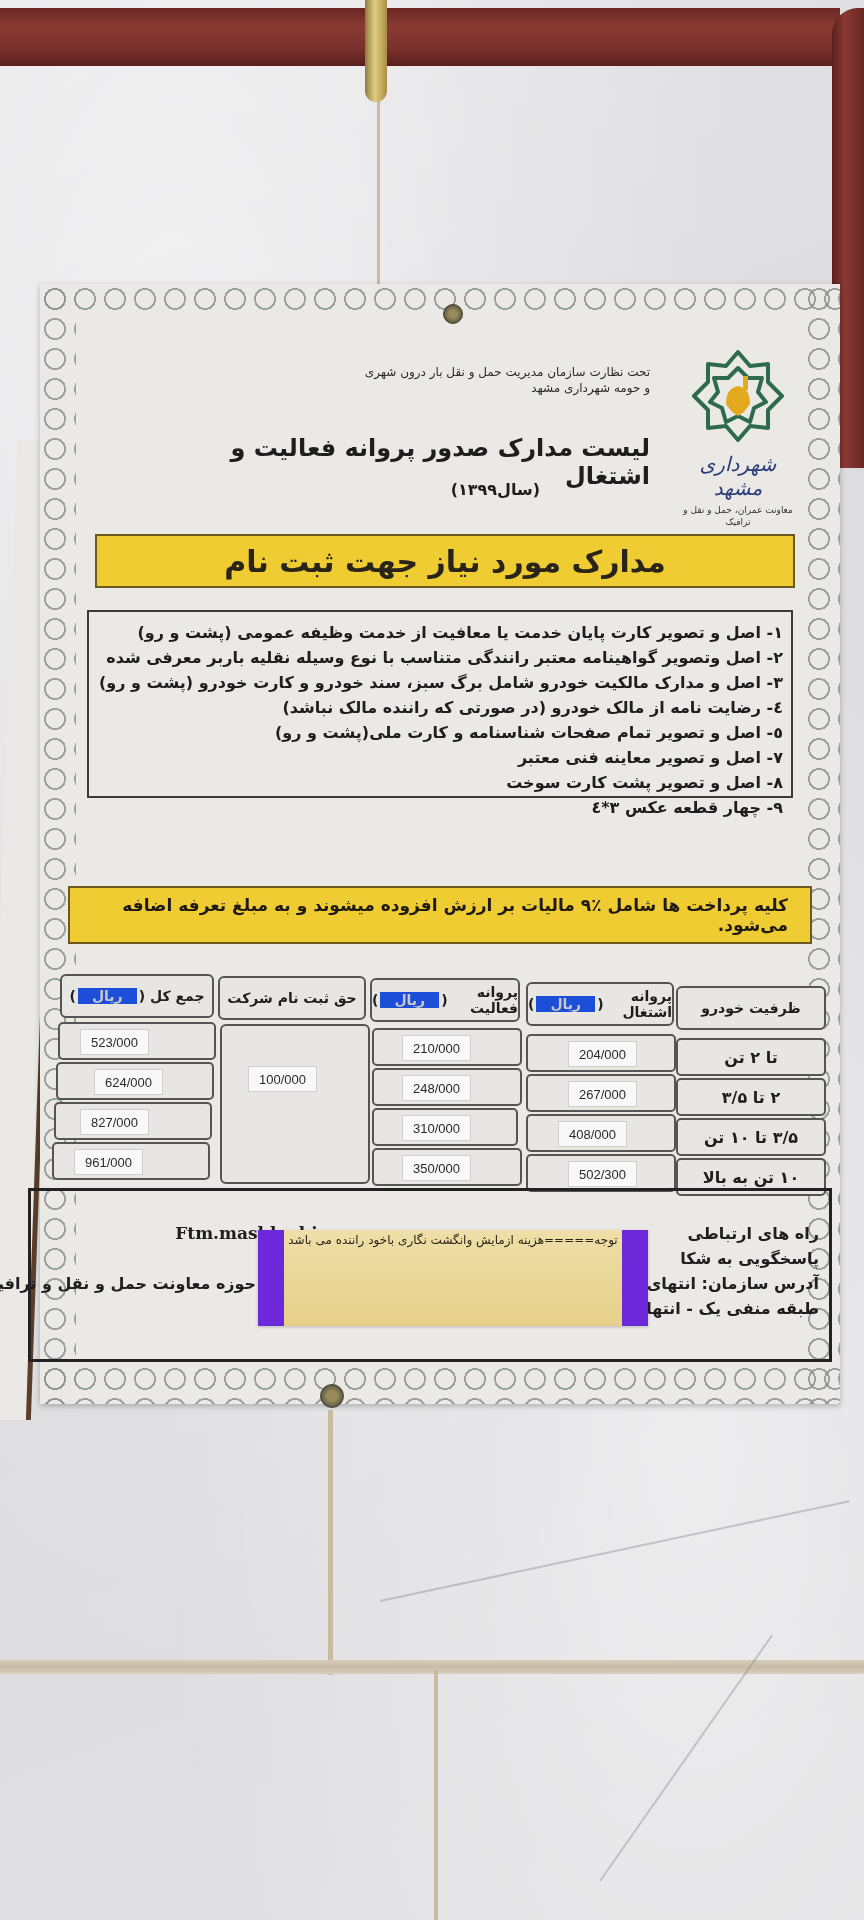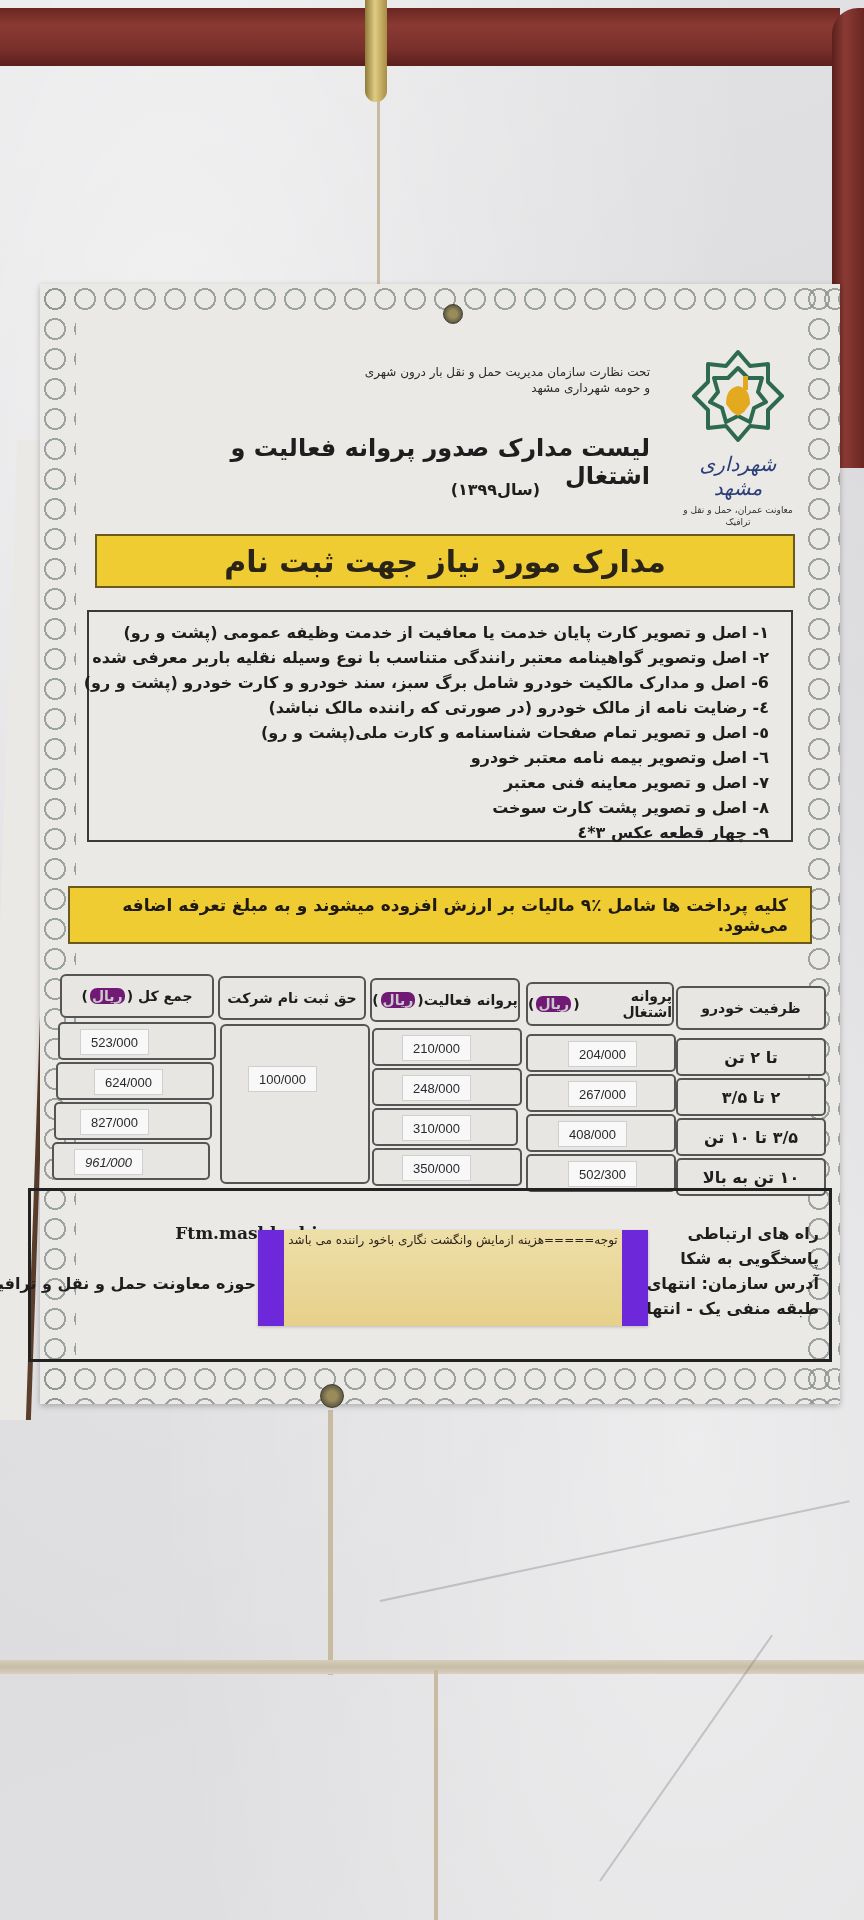--- a/index.html
+++ b/index.html
@@ -96,22 +96,22 @@
     }
 
     .yellow-banner {
       position: absolute; left: 55px; top: 250px; width: 700px; height: 54px;
       background: #f0cc33; border: 2px solid #6a5a20;
       display: flex; align-items: center; justify-content: center;
       font-size: 30px; font-weight: bold; color: #2a2418;
     }
 
     .req-box {
-      position: absolute; left: 47px; top: 326px; width: 706px; height: 232px;
-      border: 2px solid #3a3a3a; padding: 8px 22px 0 0;
+      position: absolute; left: 47px; top: 326px; width: 706px; height: 188px;
+      border: 2px solid #3a3a3a; padding: 8px 8px 0 0;
     }
     .req-item {
       font-size: 16px; font-weight: bold; color: #1e1e1e;
       line-height: 25px; text-align: right; white-space: nowrap;
     }
 
     .tax-banner {
       position: absolute; left: 28px; top: 602px; width: 744px; height: 58px;
       background: #f0cc33; border: 2px solid #6a5a20;
       display: flex; align-items: center; justify-content: flex-start; padding-right: 22px;
@@ -134,21 +134,21 @@
       font-size: 16px; font-weight: bold; color: #1e1e1e;
     }
     .label {
       position: absolute; top: 5px; height: 26px; padding: 0 10px;
       background: #f8f8f8; border: 1px solid #cfcfcf;
       display: flex; align-items: center;
       font-family: "Liberation Sans Narrow", "Liberation Sans", sans-serif;
       font-size: 13px; color: #2a2a2a; direction: ltr;
     }
     .reg-cell { position: absolute; border: 2px solid #555; border-radius: 6px; background: #e8e6e3; }
-    .unit-covered { display: inline-block; background: #701a75; color: #c9c9c9; padding: 0 2px; margin: 0 2px; border-radius: 7px; }
+    .unit-covered { display: inline-block; background: #1d4ed8; color: #c9c9c9; padding: 0 14px; margin: 0 2px; }
 
     
     .contact-box {
       position: absolute; left: 0px; top: 904px; width: 800px; height: 170px;
     }
     .contact-inner {
       position: absolute; left: 0; top: 0; width: 804px; height: 174px;
       border: 3px solid #222; padding: 30px 10px 0 0;
       font-size: 16px; font-weight: bold; color: #1e1e1e; line-height: 25px; text-align: right;
     }
@@ -209,24 +209,23 @@
     <div>و حومه شهرداری مشهد</div>
   </div>
   <div class="doc-title">لیست مدارک صدور پروانه فعالیت و اشتغال</div>
   <div class="year">(سال۱۳۹۹)</div>
 
   <div class="yellow-banner">مدارک مورد نیاز جهت ثبت نام</div>
 
   <div class="req-box">
     <div class="req-item">۱- اصل و تصویر کارت پایان خدمت یا معافیت از خدمت وظیفه عمومی (پشت و رو)</div>
     <div class="req-item">۲- اصل وتصویر گواهینامه معتبر رانندگی متناسب با نوع وسیله نقلیه باربر معرفی شده</div>
-    <div class="req-item">6- اصل و مدارک مالکیت خودرو شامل برگ سبز، سند خودرو و کارت خودرو (پشت و رو)</div>
+    <div class="req-item">۳- اصل و مدارک مالکیت خودرو شامل برگ سبز، سند خودرو و کارت خودرو (پشت و رو)</div>
     <div class="req-item">٤- رضایت نامه از مالک خودرو (در صورتی که راننده مالک نباشد)</div>
     <div class="req-item">٥- اصل و تصویر تمام صفحات شناسنامه و کارت ملی(پشت و رو)</div>
-    <div class="req-item">٦- اصل وتصویر بیمه نامه معتبر خودرو</div>
     <div class="req-item">۷- اصل و تصویر معاینه فنی معتبر</div>
     <div class="req-item">۸- اصل و تصویر پشت کارت سوخت</div>
     <div class="req-item">۹- چهار قطعه عکس ۳*٤</div>
   </div>
 
   <div class="tax-banner">کلیه پرداخت ها شامل ٪۹ مالیات بر ارزش افزوده میشوند و به مبلغ تعرفه اضافه می‌شود.</div>
 
   <div class="fee-table" style="direction:ltr;">
 
     <div class="th" style="left:626px; top:8px; width:150px;">
@@ -299,21 +298,21 @@
 
     <div class="cell" style="left:8px; top:44px; width:158px;">
         <div class="label" style="left:20px;">523/000</div>
       </div>
     <div class="cell" style="left:6px; top:84px; width:158px;">
         <div class="label" style="left:36px;">624/000</div>
       </div>
     <div class="cell" style="left:4px; top:124px; width:158px;">
         <div class="label" style="left:24px;text-align:center;">827/000</div>
       </div>
-    <div class="cell" style="left:2px; top:164px; width:158px;font-style:italic;">
+    <div class="cell" style="left:2px; top:164px; width:158px;">
         <div class="label" style="left:20px;">961/000</div>
       </div>
   </div>
 
   <div class="contact-box" style="top:904px; left:-12px;">
     <div class="contact-inner">
       <div class="contact-line">
         <span>راه های ارتباطی</span>
         <span style="display:inline-block; width:280px;"></span>
         <span>ینترنتی:</span>

